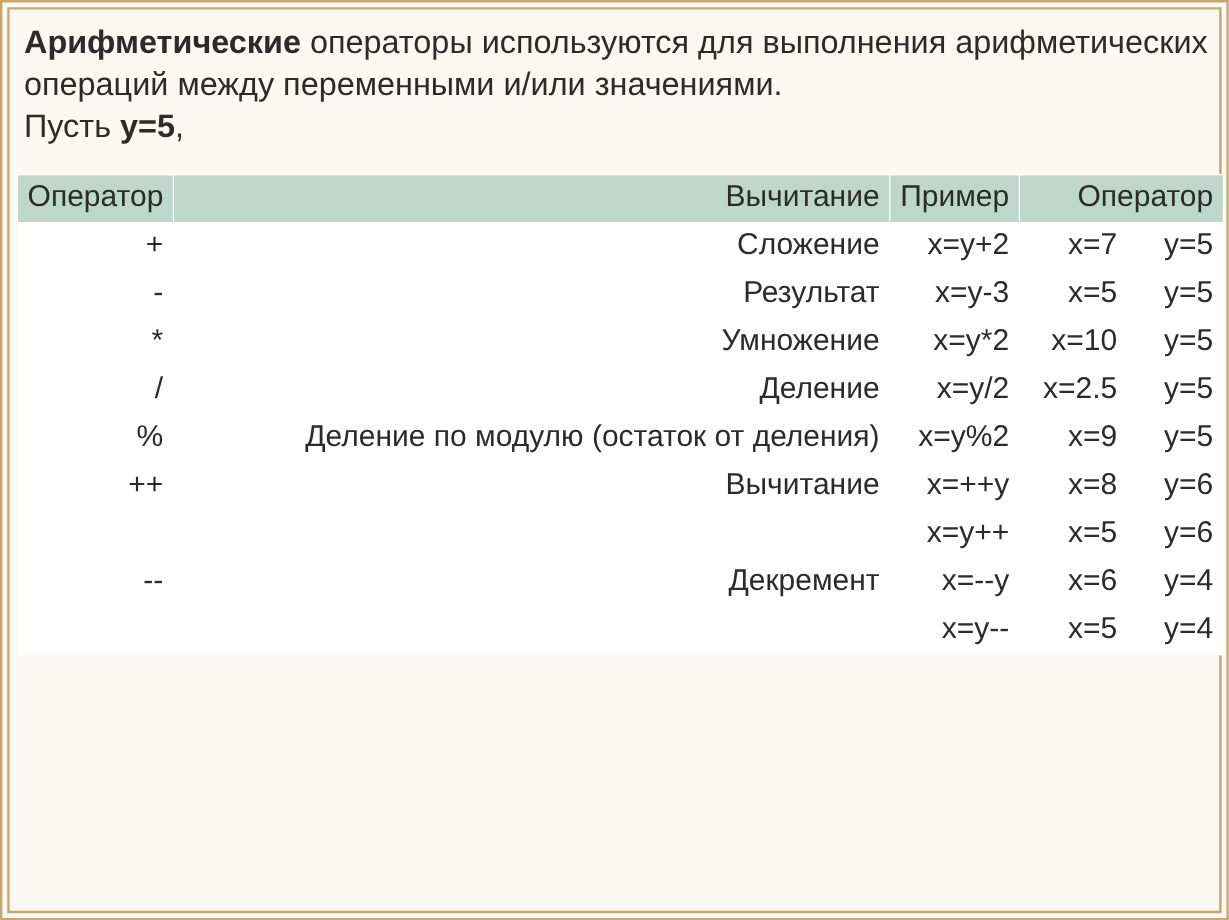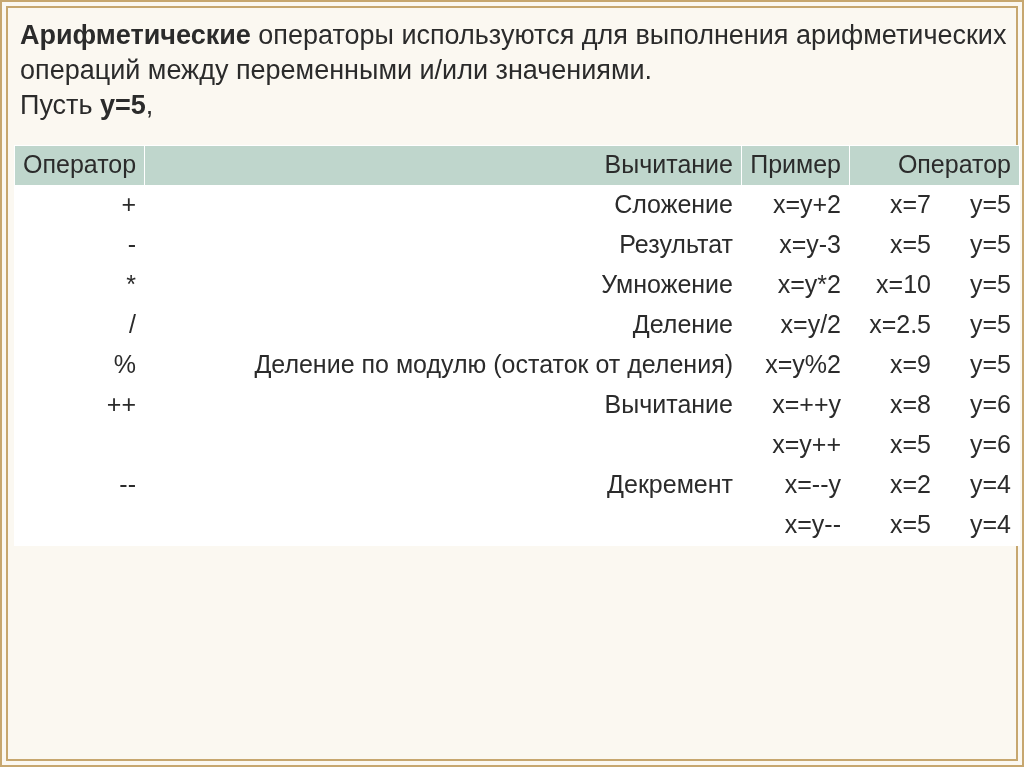--- a/index.html
+++ b/index.html
@@ -130,21 +130,21 @@
       <tr>
         <td>x=y++</td>
         <td>x=5</td>
         <td>y=6</td>
       </tr>
 
       <tr>
         <td class="op-symbol" rowspan="2">--</td>
         <td rowspan="2">Декремент</td>
         <td>x=--y</td>
-        <td>x=2</td>
+        <td>x=6</td>
         <td>y=4</td>
       </tr>
       <tr>
         <td>x=y--</td>
         <td>x=5</td>
         <td>y=4</td>
       </tr>
 
     </tbody>
   </table>

